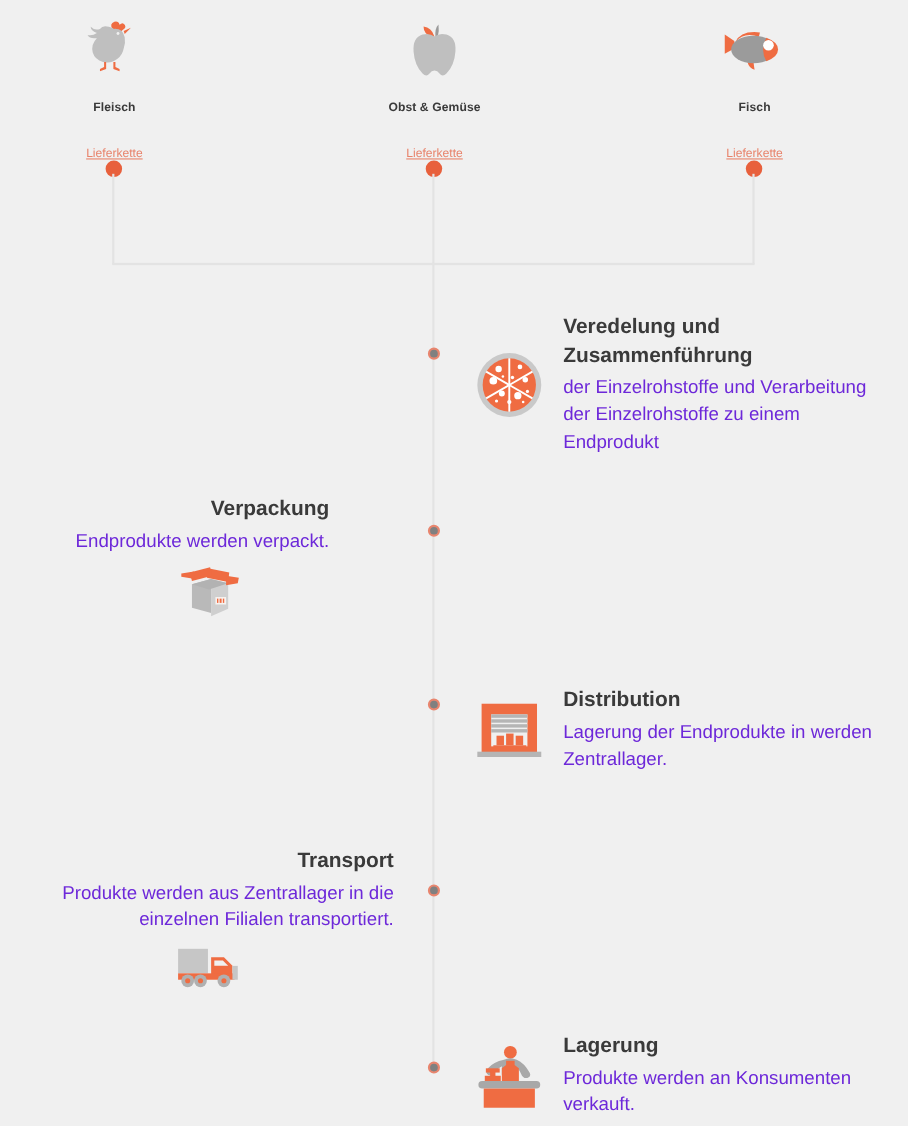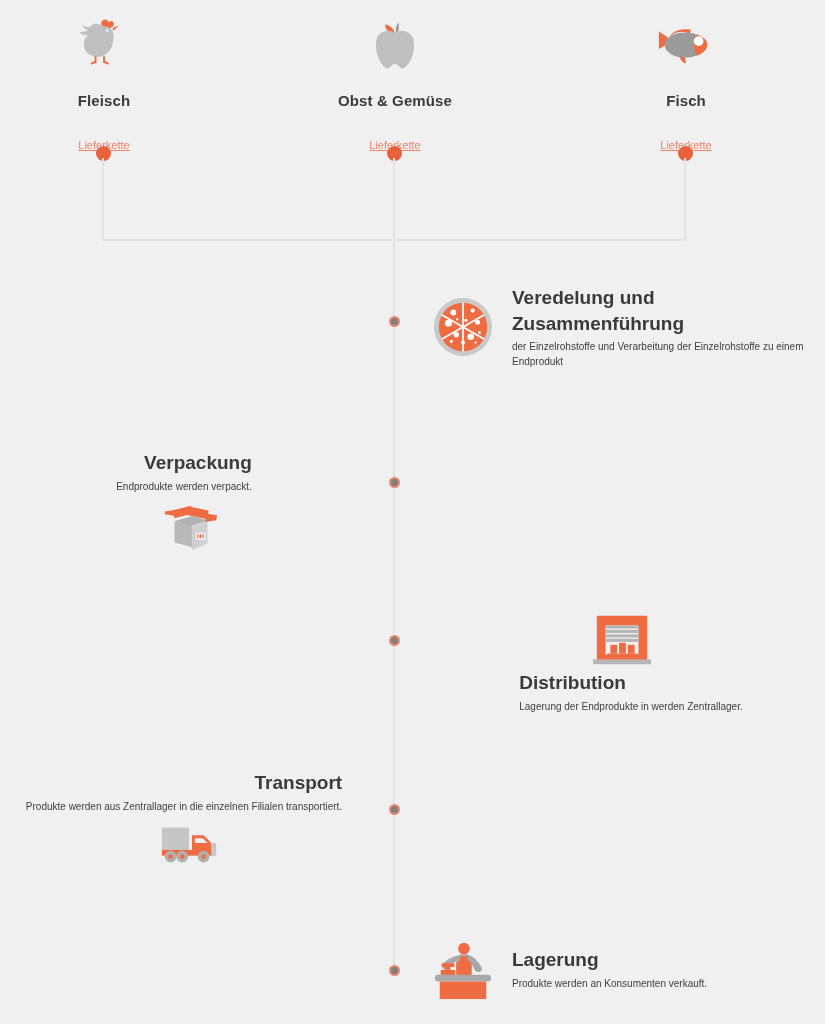--- a/index.html
+++ b/index.html
@@ -8,21 +8,21 @@
     background: #f0f0f0;
     font-family: "Liberation Sans", sans-serif;
     overflow: hidden;
   }
   #stage { position: relative; width: 825px; height: 1024px; }
 
   
   .source { position: absolute; width: 200px; text-align: center; top: 14px; }
   .source .icon-wrap { height: 62px; display: flex; align-items: flex-end; justify-content: center; }
   .source .src-title {
-    font-size: 15px; font-weight: bold; color: #3a3a3a;
+    font-size: 11px; font-weight: bold; color: #3a3a3a;
     margin-top: 16px; letter-spacing: .1px;
   }
   .source .src-link {
     display: inline-block; margin-top: 12px;
     font-size: 11px; color: #e8836b;
     text-decoration: underline; cursor: pointer;
   }
 
   
   .vline { position: absolute; width: 2px; background: #e3e3e3; }
@@ -37,21 +37,21 @@
   }
 
   
   .step { position: absolute; display: flex; align-items: center; }
   .step.right { left: 432px; width: 380px; }
   .step.left  { left: 10px; width: 360px; flex-direction: column; justify-content: flex-end; }
   .step .step-icon { width: 62px; height: 62px; position: relative; flex: 0 0 62px; }
   .step.right .step-text { margin-left: 18px; text-align: left; }
   .step.left  .step-text { margin-right: 12px; text-align: right; }
   .step .step-title { font-size: 19px; font-weight: bold; color: #3a3a3a; line-height: 1.35; }
-  .step .step-desc { font-size: 10px; color: #404040; line-height: 1.45; margin-top: 4px; }
+  .step .step-desc { font-size: 17px; color: #6d28d9; line-height: 1.45; margin-top: 4px; }
 
   .icon-svg { display: block; width: 100%; height: 100%; }
 </style>
 </head>
 <body>
 
 <div id="stage">
 
   <div class="source" style="left:4px;">
     <div class="icon-wrap">
@@ -161,21 +161,21 @@
         <rect x="38" y="40" width="10" height="7" fill="#f7f2ef"></rect>
         <g fill="#ef6c42">
             <rect x="39.5" y="41.5" width="1.3" height="4"></rect>
             <rect x="42" y="41.5" width="1.8" height="4"></rect>
             <rect x="45" y="41.5" width="1.3" height="4"></rect>
           </g>
       </svg>
     </div>
   </div>
 
-  <div class="step right" style="top:608px;flex-direction:column;">
+  <div class="step right" style="top:624px;">
     <div class="step-icon">
       <svg class="icon-svg" viewBox="0 0 64 64">
         <rect x="6" y="8" width="52" height="46" fill="#ef6c42"></rect>
         <rect x="15" y="18" width="34" height="30" fill="#f0f0f0"></rect>
         <g fill="#b5b5b5">
           <rect x="15" y="18" width="34" height="3.2"></rect>
           <rect x="15" y="22.6" width="34" height="3.2"></rect>
           <rect x="15" y="27.2" width="34" height="3.2"></rect>
           <rect x="15" y="31.8" width="34" height="3.2"></rect>
         </g>

